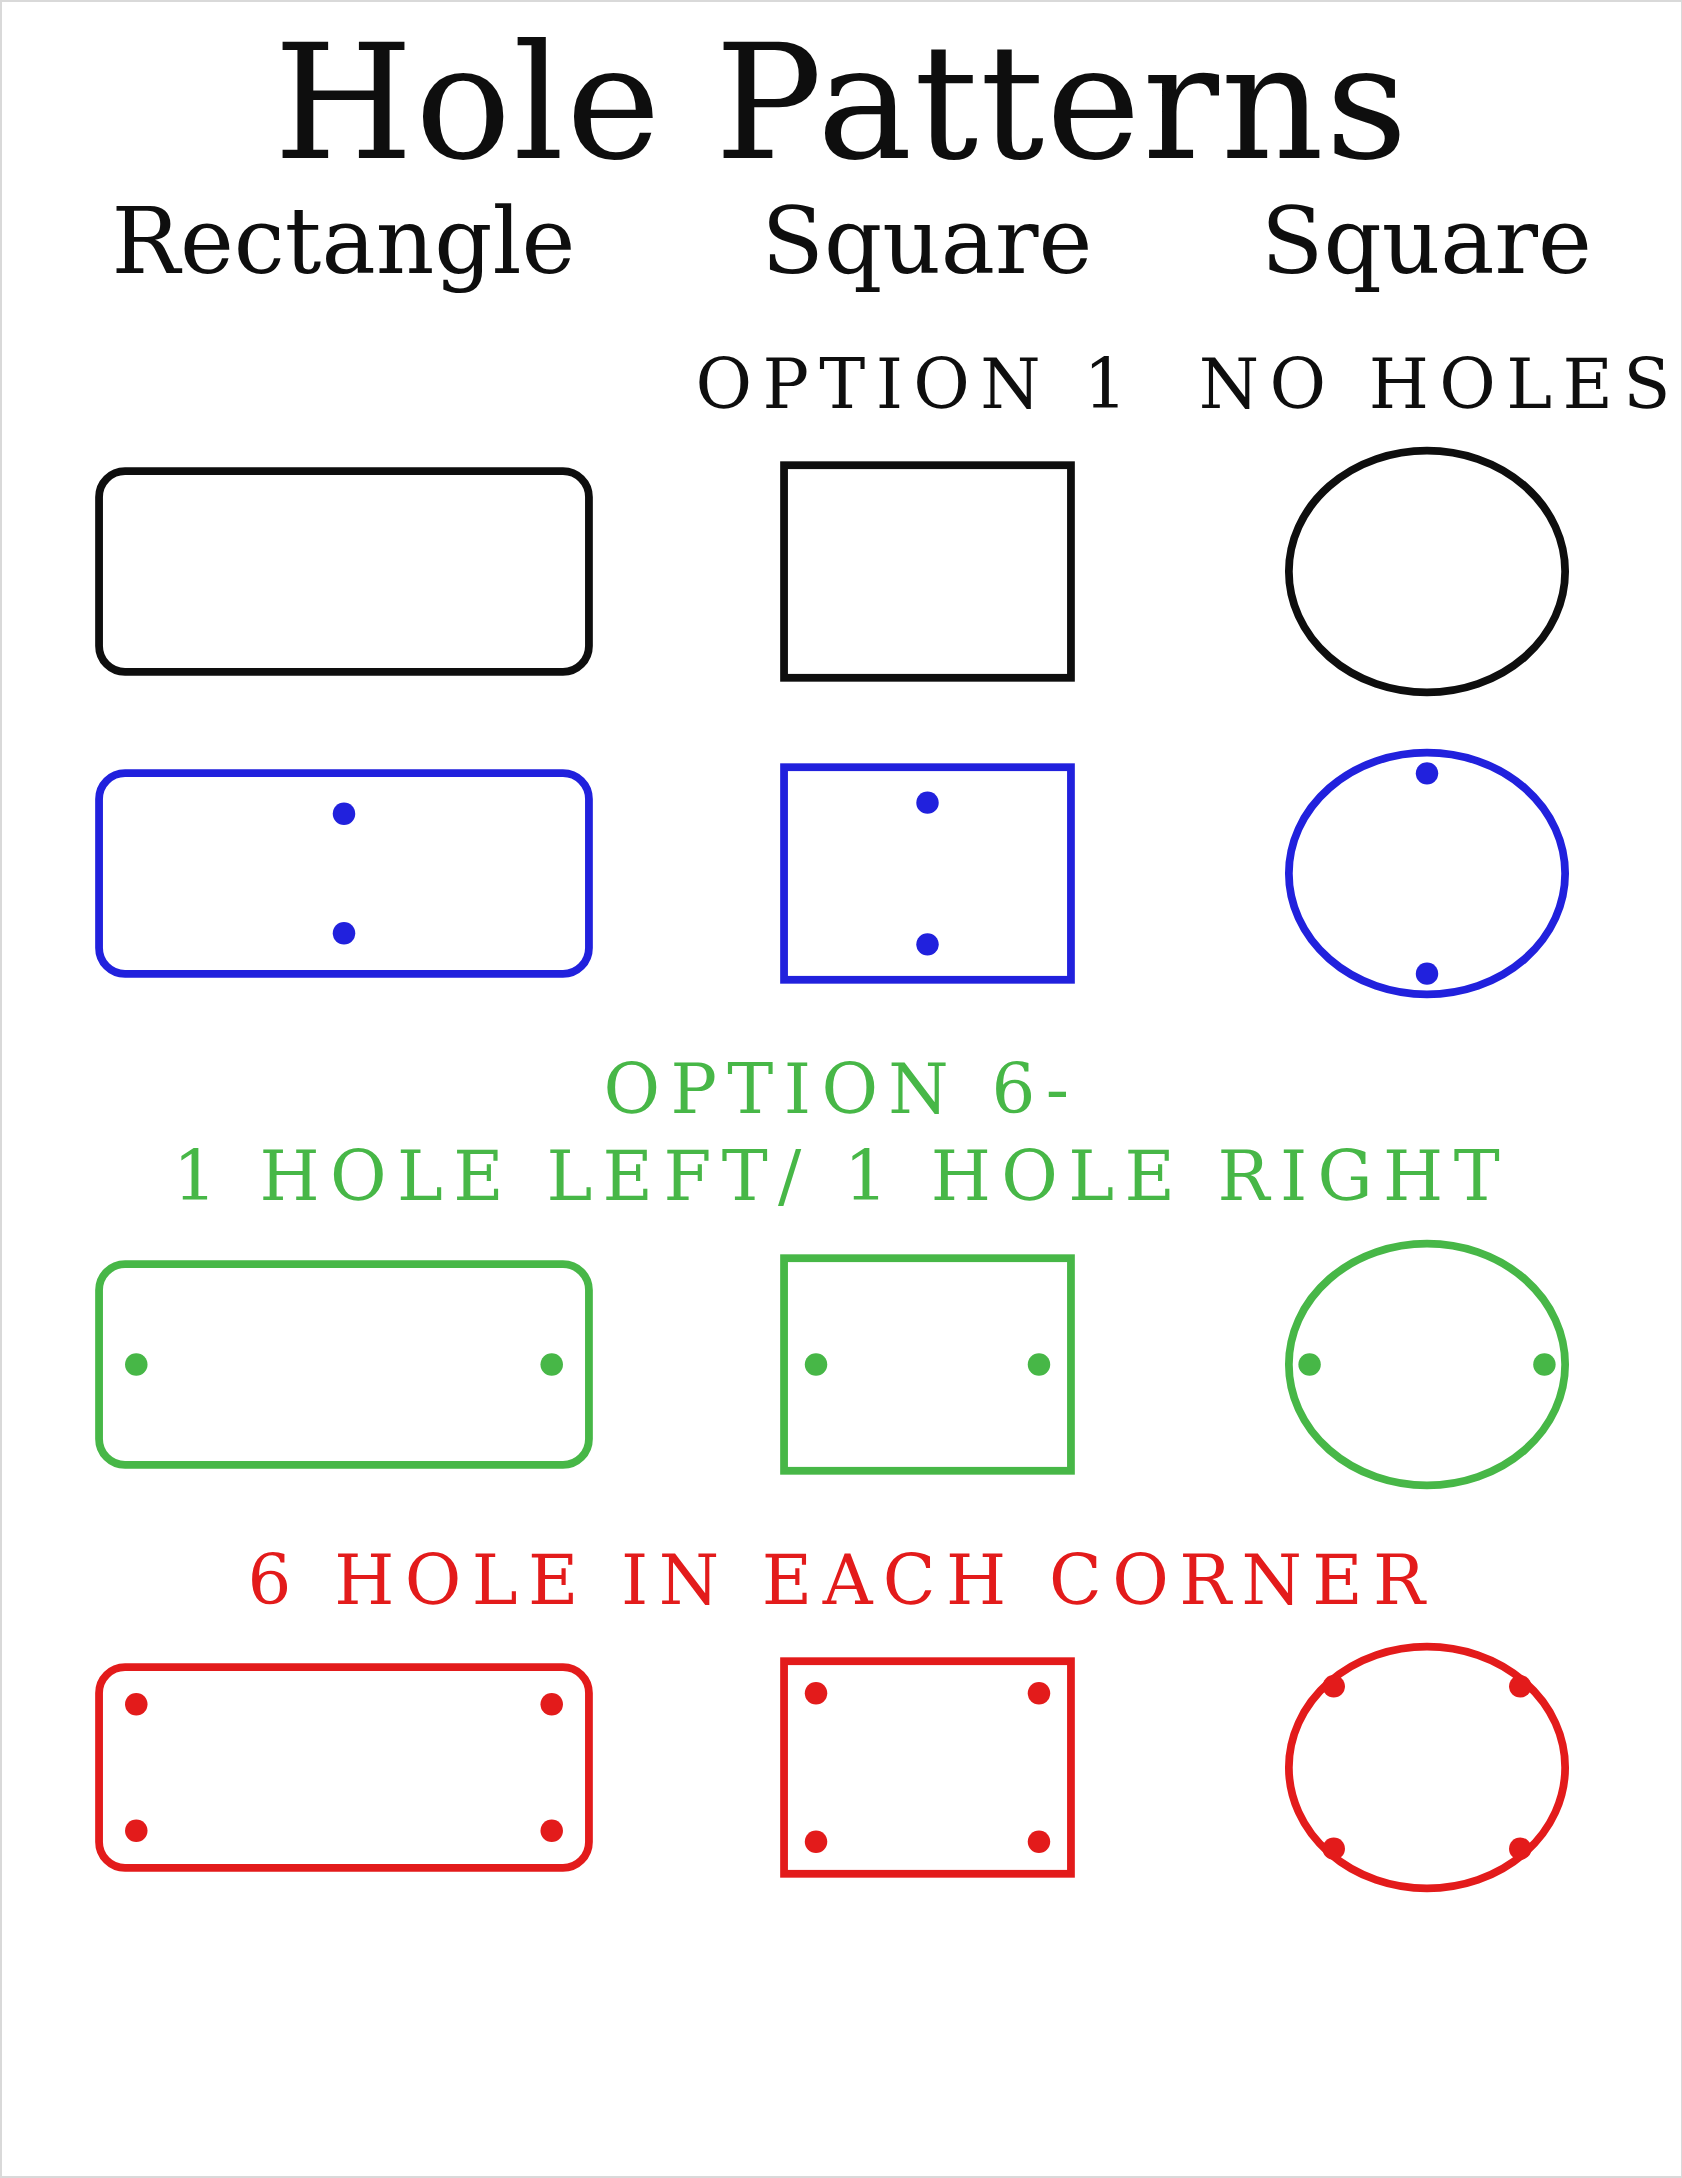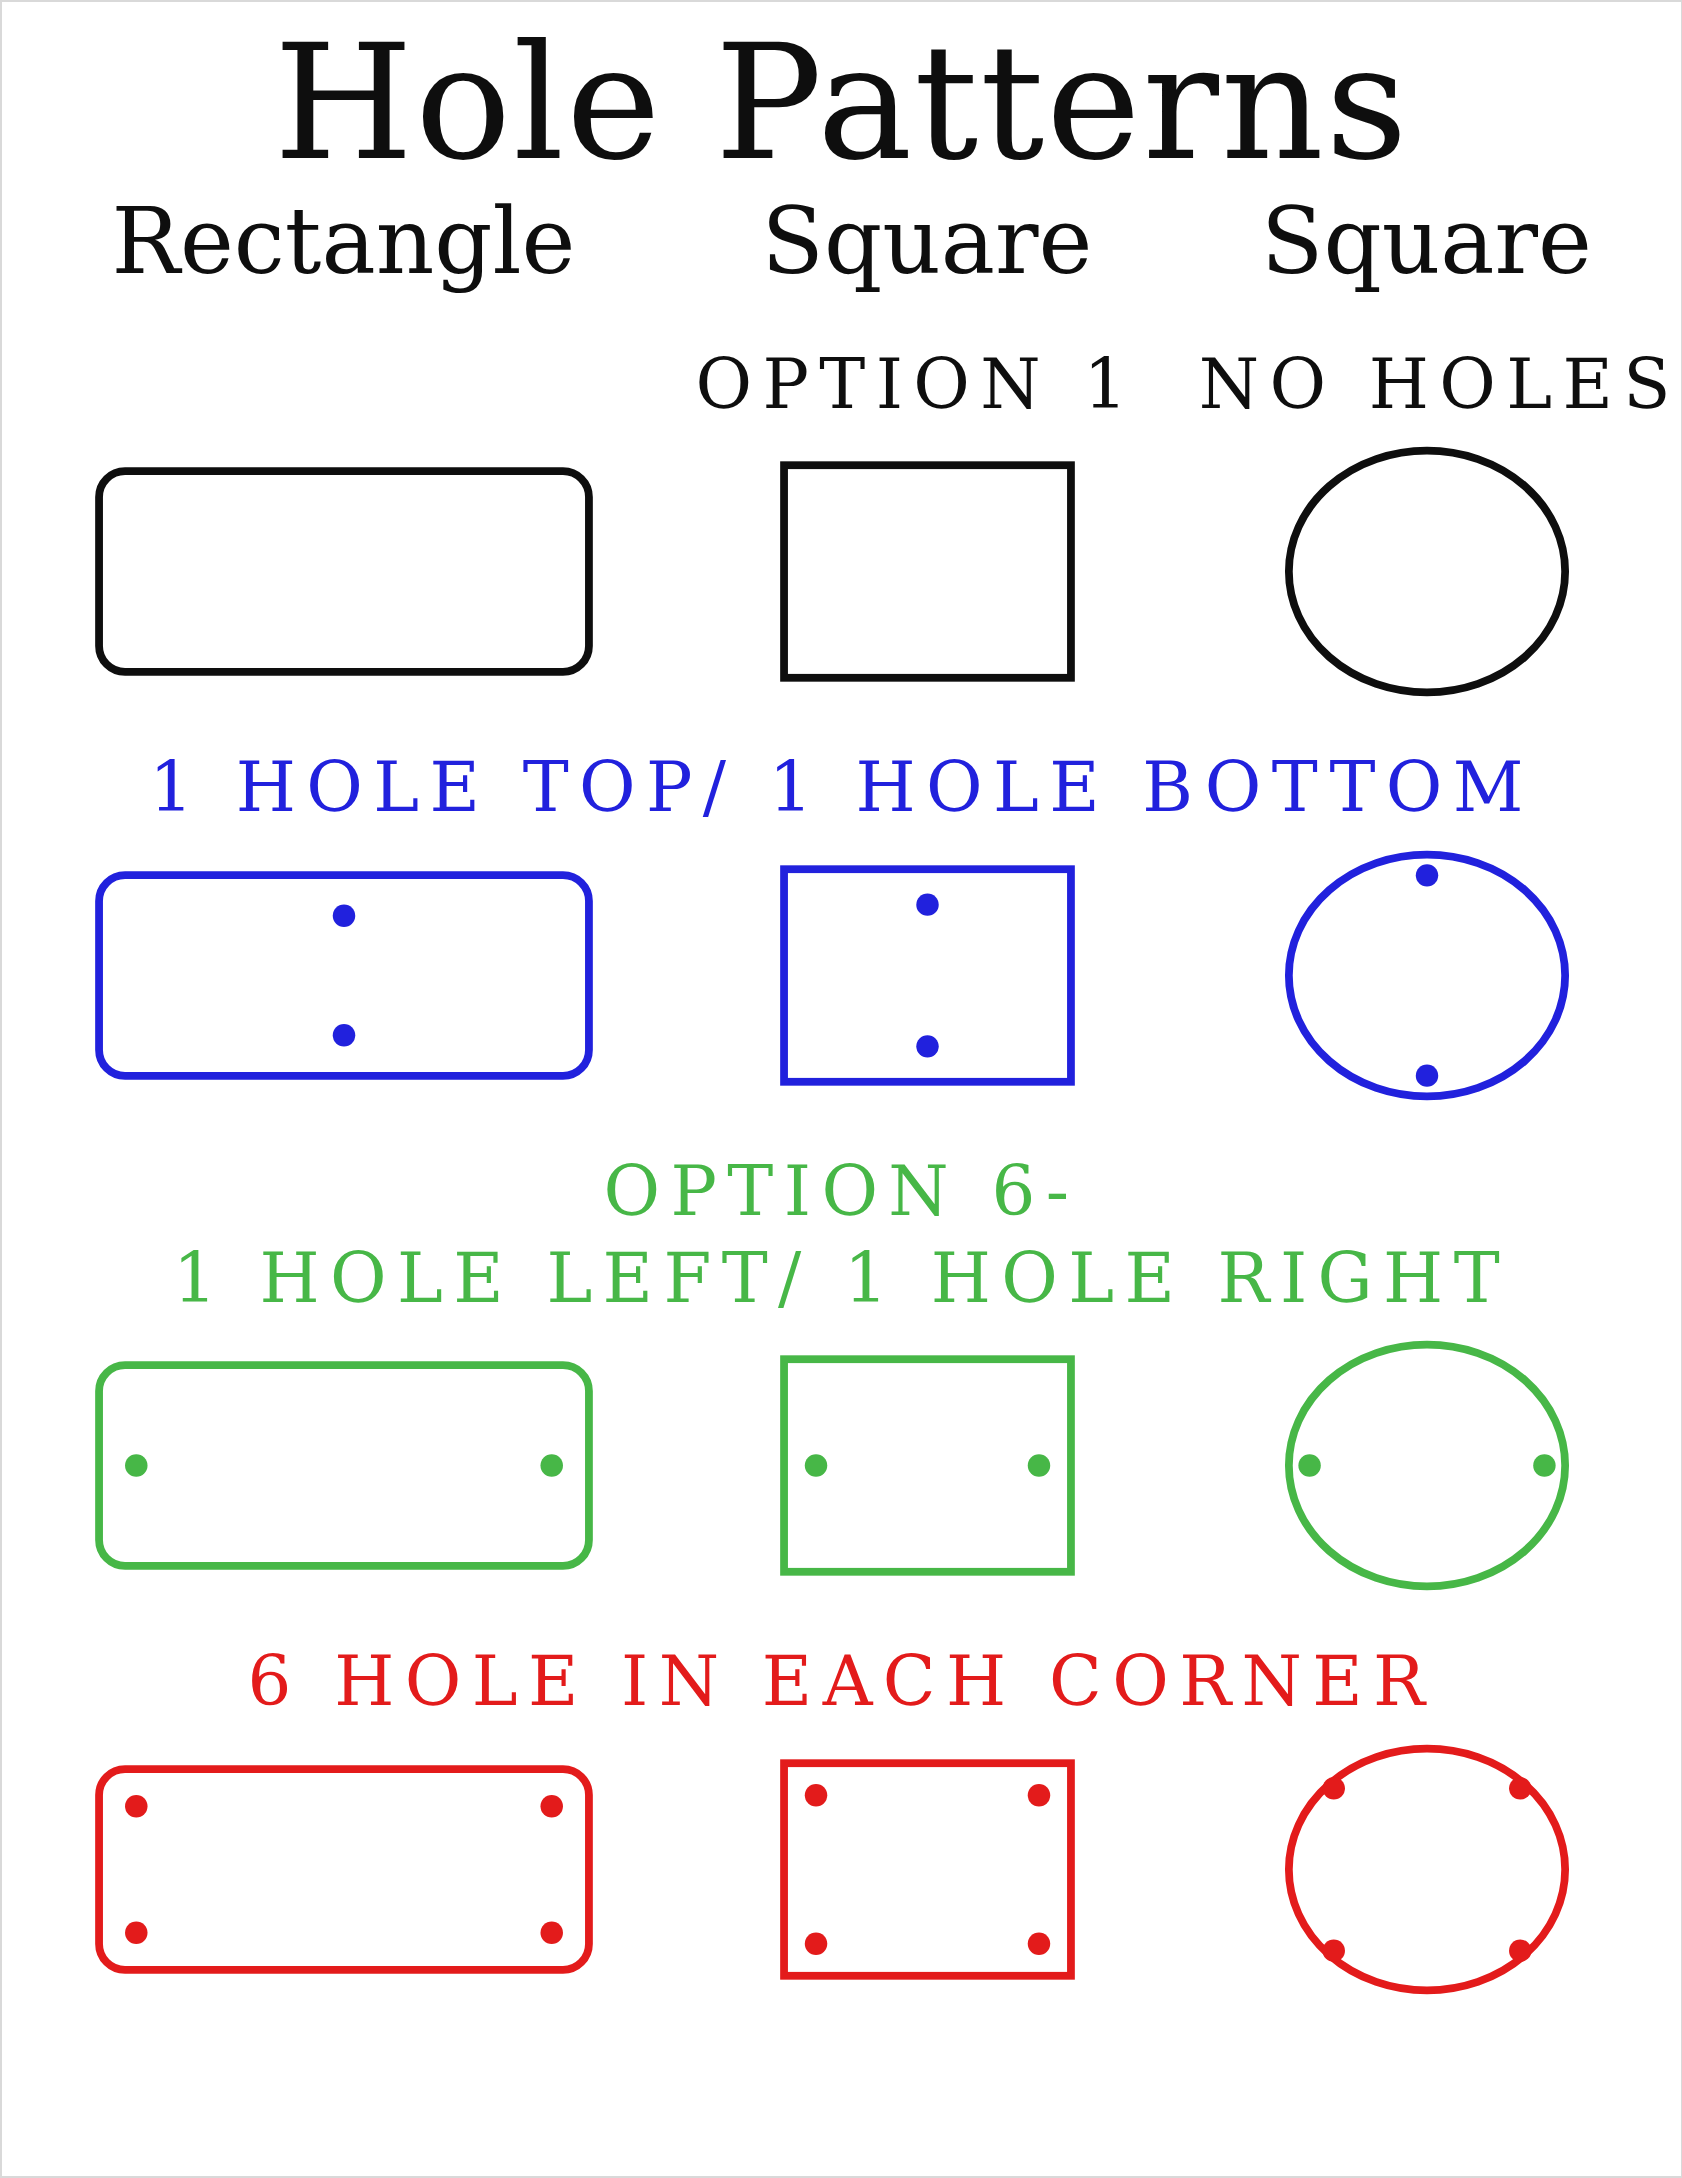--- a/index.html
+++ b/index.html
@@ -72,21 +72,20 @@
       <svg class="shape" width="299" height="225" viewBox="0 0 346 260">
         <rect x="7" y="7" width="332" height="246" fill="none" stroke="currentColor" stroke-width="9"></rect>
       </svg>
       <svg class="shape" width="294" height="259" viewBox="0 0 340 300">
         <ellipse cx="170" cy="150" rx="160" ry="140" fill="none" stroke="currentColor" stroke-width="9"></ellipse>
       </svg>
     </div>
   </section>
 
   <section class="option-section sec-2" style="color: rgb(33, 33, 221);">
-    <div class="option-heading">1 HOLE TOP/ 1 HOLE BOTTOM</div>
     <div class="grid-3 shape-row">
       <svg class="shape" width="502" height="213" viewBox="0 0 580 246">
         <rect x="7" y="7" width="566" height="232" rx="30" fill="none" stroke="currentColor" stroke-width="9"></rect>
         <circle cx="290" cy="54" r="13" fill="currentColor"></circle>
         <circle cx="290" cy="192" r="13" fill="currentColor"></circle>
       </svg>
       <svg class="shape" width="299" height="225" viewBox="0 0 346 260">
         <rect x="7" y="7" width="332" height="246" fill="none" stroke="currentColor" stroke-width="9"></rect>
         <circle cx="173" cy="48" r="13" fill="currentColor"></circle>
         <circle cx="173" cy="212" r="13" fill="currentColor"></circle>

